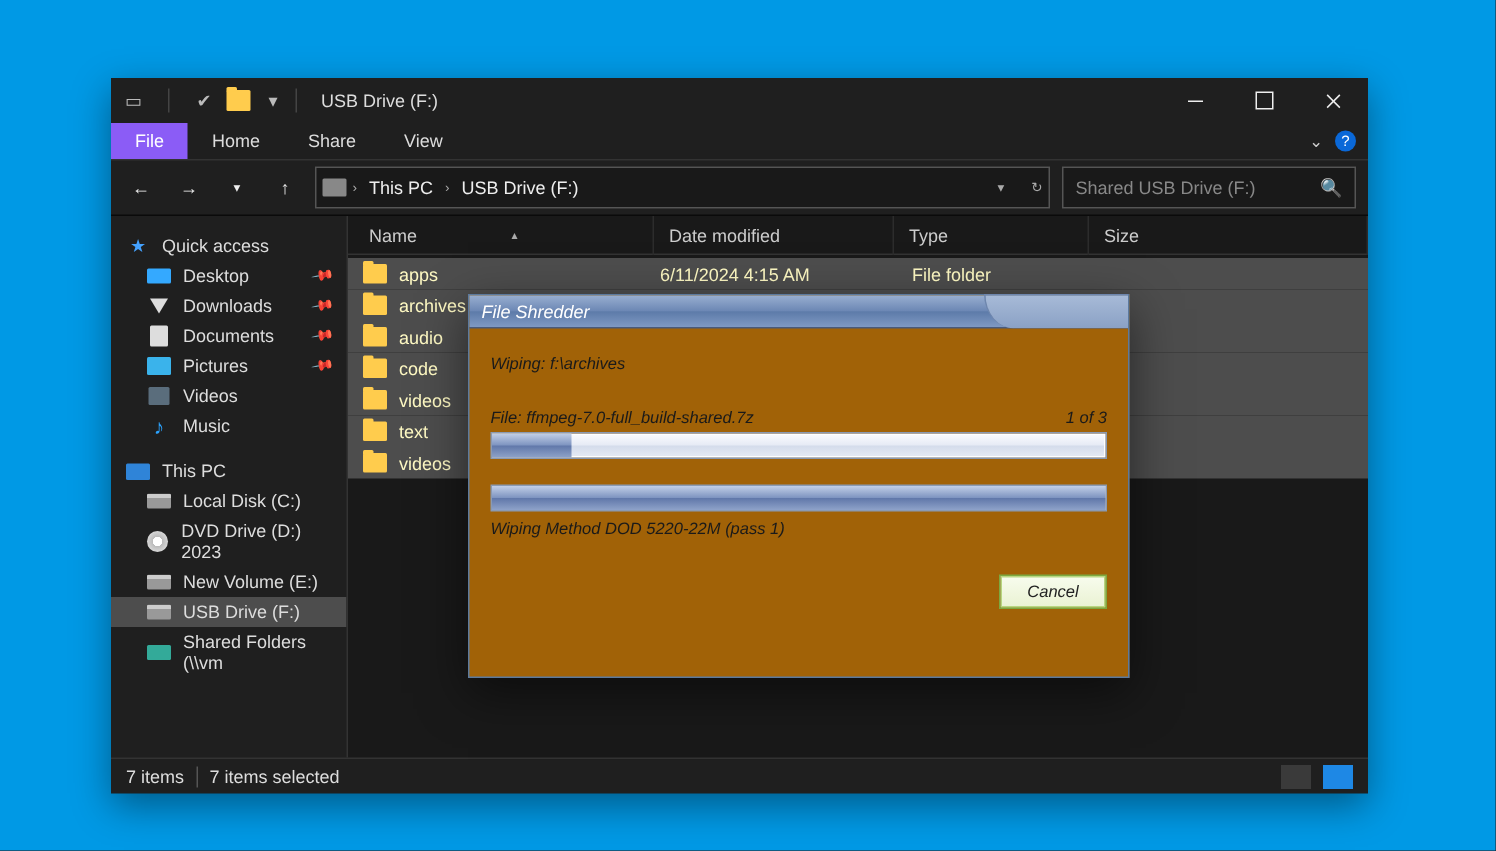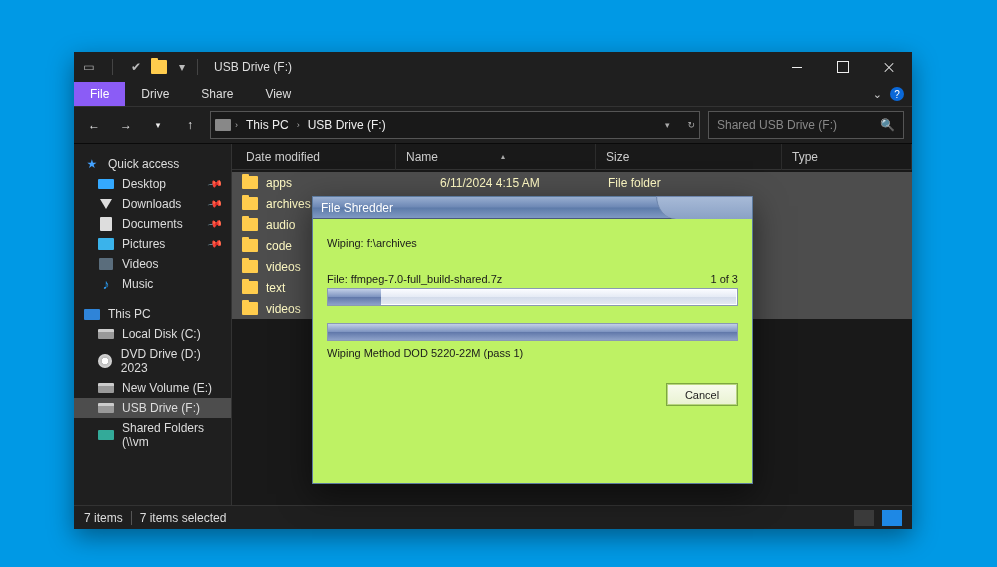--- a/index.html
+++ b/index.html
@@ -135,26 +135,27 @@
     }
     .status .sep { width:1px; height:14px; background:#555; }
     .status .sp { flex:1; }
     .vbtn { width:20px; height:16px; background:#3a3a3a; }
     .vbtn.active { background:#1e88e5; }
 
     
     .dialog {
       position:absolute;
       left:312px; top:196px;
-      width:441px; height:288px;
-      background:#bef264;
+      width:441px; height:256px;
+      background:#a16207;
       border:1px solid #5c7a9e;
       box-shadow:0 10px 30px rgba(0,0,0,.5);
       font-size:11px;
       color:#1a1a1a;
+      font-style:italic;
     }
     .dlg-title {
       height:22px;
       background: linear-gradient(#98aed0, #6d88b5 48%, #5d7ba9 52%, #7f99c3);
       color:#fff;
       display:flex; align-items:center;
       padding:0 8px; font-size:12px;
       border-bottom:1px solid #4a5a7a;
       position:relative;
     }
@@ -204,21 +205,21 @@
     <span class="tb-sep"></span>
     <span class="tb-title">USB Drive (F:)</span>
     <span class="tb-spacer"></span>
     <div class="tb-btn tb-min"></div>
     <div class="tb-btn tb-max"></div>
     <div class="tb-btn tb-close"></div>
   </div>
 
   <div class="ribbon-tabs">
     <div class="rtab file">File</div>
-    <div class="rtab">Drive</div>
+    <div class="rtab">Home</div>
     <div class="rtab">Share</div>
     <div class="rtab">View</div>
     <div class="rspacer"></div>
     <div class="ricons">
       <span class="ricon">⌄</span>
       <span class="help-circle">?</span>
     </div>
   </div>
 
   <div class="addrbar">
@@ -322,24 +323,24 @@
             <span class="ic">
               <span class="ic-share"></span>
             </span>
             <span>Shared Folders (\\vm</span>
           </div>
       </div>
     </div>
 
     <div class="content">
       <div class="cols">
+        <div class="col name">Name</div>
         <div class="col date">Date modified</div>
-        <div class="col name">Name</div>
+        <div class="col type">Type</div>
         <div class="col size">Size</div>
-        <div class="col type">Type</div>
       </div>
       <div class="rows" id="rows">
           <div class="row">
             <span class="cell-name">
               <span class="rowfold"></span>
               <span>apps</span>
             </span>
             <span class="cell-date">6/11/2024 4:15 AM</span>
             <span class="cell-type">File folder</span>
           </div>

